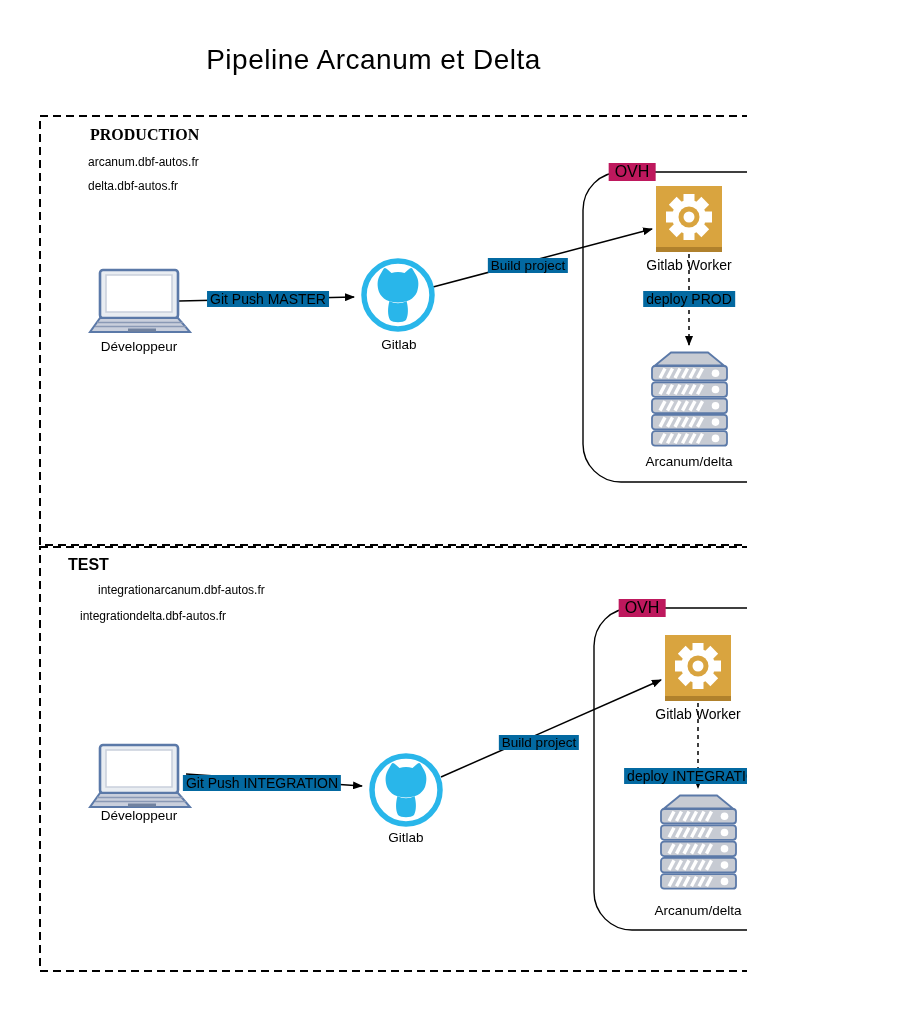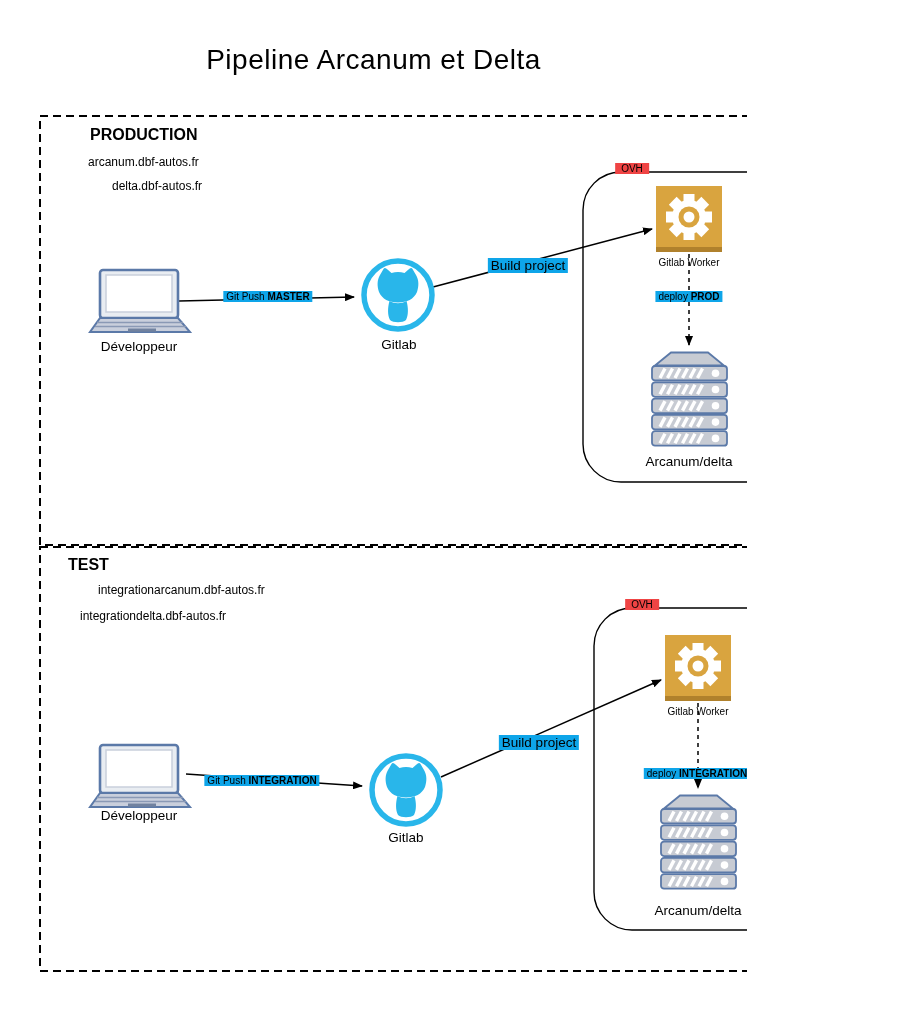--- a/index.html
+++ b/index.html
@@ -3,25 +3,25 @@
 <meta charset="utf-8">
 <style>
   html,body{margin:0;padding:0;background:#fff;}
   .canvas{position:relative;width:747px;height:1018px;background:#fff;
           font-family:"Liberation Sans",sans-serif;color:#000;overflow:hidden;}
   .abs{position:absolute;}
   .ctr{transform:translateX(-50%);white-space:nowrap;}
   .title{left:0;right:0;top:44px;text-align:center;font-size:28px;letter-spacing:.5px;}
   .sec-label{font-size:16px;font-weight:bold;}
   .domain{font-size:12px;}
-  .lbl{font-size:10px;}
+  .lbl{font-size:14px;}
   .lbl-md{font-size:13.5px;}
-  .onln{background:#0ea5e9;padding:0 3px;}
-  .ovh{font-size:10px;background:#ef4444;padding:0 6px;}
-  .b{font-weight:bold;}
+  .onln{background:#0369a1;padding:0 3px;}
+  .ovh{font-size:16px;background:#be185d;padding:0 6px;}
+  .b{font-weight:normal;}
   .lbl span,.ovh span{white-space:pre;}
   svg{position:absolute;left:0;top:0;}
 </style>
 </head>
 <body>
 
 <div class="canvas">
 
   <svg width="912" height="1018" viewBox="0 0 912 1018">
     <defs>
@@ -101,23 +101,23 @@
     <use href="#server" x="652" y="366"></use>
 
     <use href="#laptop" x="100" y="745"></use>
     <use href="#octocat" x="406" y="790"></use>
     <use href="#gear" x="665" y="635"></use>
     <use href="#server" x="661" y="809"></use>
   </svg>
 
   <div class="abs title">Pipeline Arcanum et Delta</div>
 
-  <div class="abs sec-label" style="left:90px;top:126px;">PRODUCTION</div>
+  <div class="abs sec-label" style="left:90px;top:126px;font-family:Liberation Serif, serif;">PRODUCTION</div>
   <div class="abs domain" style="left:88px;top:155px;">arcanum.dbf-autos.fr</div>
-  <div class="abs domain" style="left:88px;top:179px;margin-left:24px;">delta.dbf-autos.fr</div>
+  <div class="abs domain" style="left:88px;top:179px;">delta.dbf-autos.fr</div>
   <div class="abs lbl-md ctr" style="left:139px;top:339px;">Développeur</div>
   <div class="abs lbl ctr onln" style="left:268px;top:291px;"><span>Git Push </span><span class="b">MASTER</span></div>
   <div class="abs lbl-md ctr" style="left:399px;top:337px;">Gitlab</div>
   <div class="abs lbl-md ctr onln" style="left:528px;top:258px;">Build project</div>
   <div class="abs ovh ctr" style="left:632px;top:163px;">OVH</div>
   <div class="abs lbl ctr" style="left:689px;top:257px;">Gitlab Worker</div>
   <div class="abs lbl ctr onln" style="left:689px;top:291px;"><span>deploy </span><span class="b">PROD</span></div>
   <div class="abs lbl-md ctr" style="left:689px;top:454px;">Arcanum/delta</div>
 
   <div class="abs sec-label" style="left:68px;top:556px;">TEST</div>

